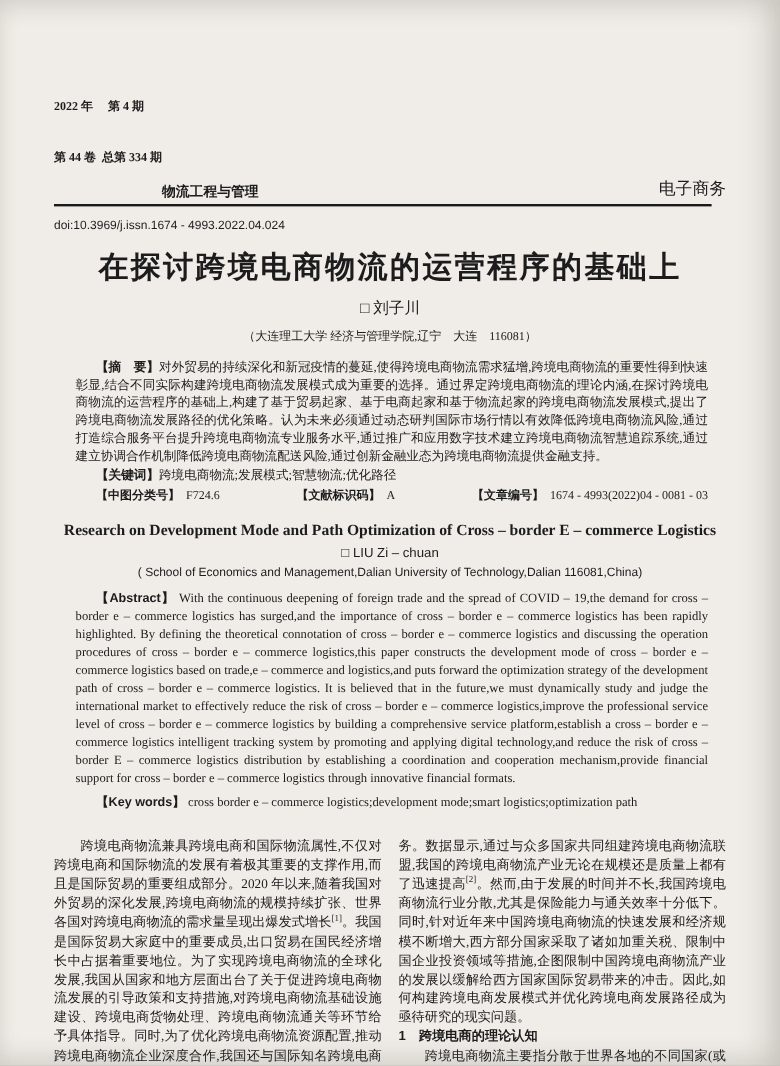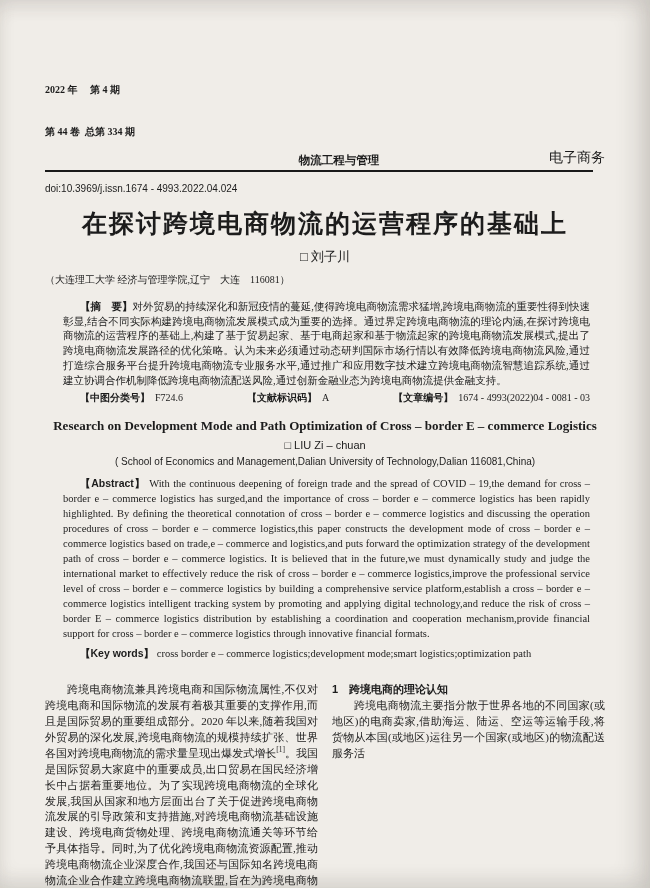--- a/index.html
+++ b/index.html
@@ -12,31 +12,31 @@
     color:#1c1c1c;
     overflow:hidden;
     box-shadow: inset -14px 0 22px rgba(70,65,58,.14), inset 0 10px 16px rgba(70,65,58,.05), inset 0 -10px 18px rgba(70,65,58,.07);
     font-family:"Liberation Serif","DejaVu Serif",serif;
   }
   .content { position:absolute; left:45px; top:55px; width:560px; }
 
   
   .masthead { display:flex; align-items:flex-end; justify-content:space-between; }
   .issue-block { font-size:10px; font-weight:bold; line-height:14px; white-space:pre; }
-  .journal-block { text-align:center; flex:1; }
+  .journal-block { flex:1; }
   .journal-cn { font-family:"Liberation Sans","DejaVu Sans",sans-serif; font-weight:bold; font-size:11.5px; line-height:13px; }
   .journal-en { font-family:"Liberation Sans","DejaVu Sans",sans-serif; font-size:9.5px; line-height:13px; letter-spacing:.2px; }
   .column-label { font-family:"Liberation Sans","DejaVu Sans",sans-serif; font-weight:normal; font-size:14px; padding-left:6px; }
   .masthead-rule { border-bottom:2px solid #1a1a1a; margin-top:3px; width:548px; }
 
   .doi { margin-top:11px; font-family:"Liberation Sans","DejaVu Sans",sans-serif; font-size:10px; }
 
   .title-cn { margin-top:15px; text-align:center; font-size:25px; font-weight:bold; letter-spacing:2px; line-height:30px; }
   .author-cn { margin-top:9px; text-align:center; font-size:13px; }
-  .affil-cn { margin-top:7px; font-size:10px; }
+  .affil-cn { margin-top:7px; text-align:center; font-size:10px; }
 
   .inset { margin-left:18px; margin-right:15px; }
   .abstract-cn { margin-top:12px; font-size:10.5px; line-height:14.7px; text-align:justify; text-indent:17px; }
   .lbl { font-family:"Liberation Sans","DejaVu Sans",sans-serif; font-weight:bold; font-style:normal; }
   .keywords-cn { margin-top:1px; font-size:10.5px; line-height:15px; text-indent:17px; }
   .meta-row { margin-top:2px; font-size:10px; line-height:15px; display:flex; justify-content:space-between; text-indent:17px;margin-left:35px; }
   .meta-row .meta-item { text-indent:0; white-space:nowrap; }
   .meta-row .meta-item + .meta-item { margin-left:0; }
 
   .title-en { margin-top:13px; text-align:center; font-size:13px; font-weight:bold; line-height:16px; }
@@ -74,39 +74,41 @@
     </header>
 
     <div class="doi">doi:10.3969/j.issn.1674 - 4993.2022.04.024</div>
 
     <h1 class="title-cn">在探讨跨境电商物流的运营程序的基础上</h1>
     <div class="author-cn">□ 刘子川</div>
     <div class="affil-cn">（大连理工大学 经济与管理学院,辽宁　大连　116081）</div>
 
     <div class="abstract-cn inset"><span class="lbl">【摘　要】</span><span>对外贸易的持续深化和新冠疫情的蔓延,使得跨境电商物流需求猛增,跨境电商物流的重要性得到快速彰显,结合不同实际构建跨境电商物流发展模式成为重要的选择。通过界定跨境电商物流的理论内涵,在探讨跨境电商物流的运营程序的基础上,构建了基于贸易起家、基于电商起家和基于物流起家的跨境电商物流发展模式,提出了跨境电商物流发展路径的优化策略。认为未来必须通过动态研判国际市场行情以有效降低跨境电商物流风险,通过打造综合服务平台提升跨境电商物流专业服务水平,通过推广和应用数字技术建立跨境电商物流智慧追踪系统,通过建立协调合作机制降低跨境电商物流配送风险,通过创新金融业态为跨境电商物流提供金融支持。</span></div>
 
+    <div class="keywords-cn inset"><span class="lbl">【关键词】</span><span>跨境电商物流;发展模式;智慧物流;优化路径</span></div>
 
     <div class="meta-row inset">
       <span class="meta-item"><span class="lbl">【中图分类号】</span>&nbsp;&nbsp;<span>F724.6</span></span>
       <span class="meta-item"><span class="lbl">【文献标识码】</span>&nbsp;&nbsp;<span>A</span></span>
       <span class="meta-item"><span class="lbl">【文章编号】</span>&nbsp;&nbsp;<span>1674 - 4993(2022)04 - 0081 - 03</span></span>
     </div>
 
     <h2 class="title-en">Research on Development Mode and Path Optimization of Cross – border E – commerce Logistics</h2>
     <div class="author-en">□ LIU Zi – chuan</div>
     <div class="affil-en">( School of Economics and Management,Dalian University of Technology,Dalian 116081,China)</div>
 
     <div class="abstract-en inset"><span class="lbl">【Abstract】</span> <span>With the continuous deepening of foreign trade and the spread of COVID – 19,the demand for cross – border e – commerce logistics has surged,and the importance of cross – border e – commerce logistics has been rapidly highlighted. By defining the theoretical connotation of cross – border e – commerce logistics and discussing the operation procedures of cross – border e – commerce logistics,this paper constructs the development mode of cross – border e – commerce logistics based on trade,e – commerce and logistics,and puts forward the optimization strategy of the development path of cross – border e – commerce logistics. It is believed that in the future,we must dynamically study and judge the international market to effectively reduce the risk of cross – border e – commerce logistics,improve the professional service level of cross – border e – commerce logistics by building a comprehensive service platform,establish a cross – border e – commerce logistics intelligent tracking system by promoting and applying digital technology,and reduce the risk of cross – border E – commerce logistics distribution by establishing a coordination and cooperation mechanism,provide financial support for cross – border e – commerce logistics through innovative financial formats.</span></div>
 
     <div class="keywords-en inset"><span class="lbl">【Key words】</span> <span>cross border e – commerce logistics;development mode;smart logistics;optimization path</span></div>
 
     <div class="body-cols">
       <div class="col">
         <p class="indent">跨境电商物流兼具跨境电商和国际物流属性,不仅对跨境电商和国际物流的发展有着极其重要的支撑作用,而且是国际贸易的重要组成部分。2020 年以来,随着我国对外贸易的深化发展,跨境电商物流的规模持续扩张、世界各国对跨境电商物流的需求量呈现出爆发式增长<sup>[1]</sup>。我国是国际贸易大家庭中的重要成员,出口贸易在国民经济增长中占据着重要地位。为了实现跨境电商物流的全球化发展,我国从国家和地方层面出台了关于促进跨境电商物流发展的引导政策和支持措施,对跨境电商物流基础设施建设、跨境电商货物处理、跨境电商物流通关等环节给予具体指导。同时,为了优化跨境电商物流资源配置,推动跨境电商物流企业深度合作,我国还与国际知名跨境电商物流企业合作建立跨境电商物流联盟,旨在为跨境电商物流用户提供专业化的跨境电商物流服</p>
       </div>
       <div class="col">
+        <p>务。数据显示,通过与众多国家共同组建跨境电商物流联盟,我国的跨境电商物流产业无论在规模还是质量上都有了迅速提高<sup>[2]</sup>。然而,由于发展的时间并不长,我国跨境电商物流行业分散,尤其是保险能力与通关效率十分低下。同时,针对近年来中国跨境电商物流的快速发展和经济规模不断增大,西方部分国家采取了诸如加重关税、限制中国企业投资领域等措施,企图限制中国跨境电商物流产业的发展以缓解给西方国家国际贸易带来的冲击。因此,如何构建跨境电商发展模式并优化跨境电商发展路径成为亟待研究的现实问题。</p>
         <h3 class="sec-heading">1　跨境电商的理论认知</h3>
         <p class="indent">跨境电商物流主要指分散于世界各地的不同国家(或地区)的电商卖家,借助海运、陆运、空运等运输手段,将货物从本国(或地区)运往另一个国家(或地区)的物流配送服务活</p>
       </div>
     </div>
 
   </div>
 </div>
 
 </body></html>

